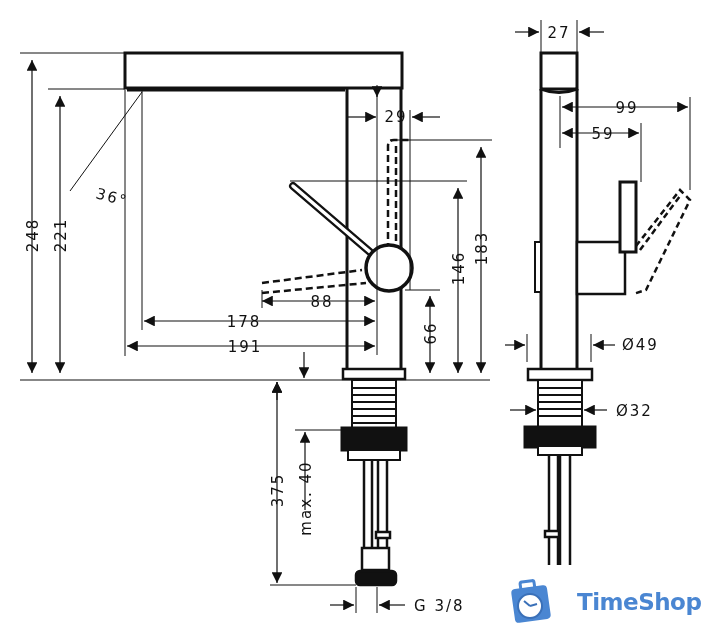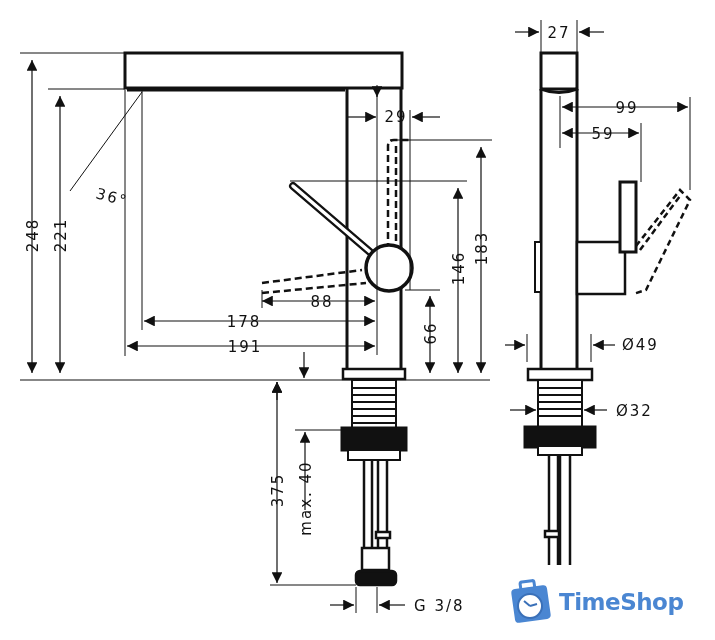--- a/index.html
+++ b/index.html
@@ -1,20 +1,20 @@
 <!DOCTYPE html>
 <html><head>
 <meta charset="utf-8">
 <style>
   html, body { margin: 0; padding: 0; background: #ffffff; }
   body { width: 715px; height: 640px; position: relative; overflow: hidden; font-family: "DejaVu Sans", sans-serif; }
   #drawing { position: absolute; left: 0; top: 0; }
   .dim { font-family: "DejaVu Sans", sans-serif; font-size: 15px; fill: #111; letter-spacing: 2px; }
   .logo { position: absolute; left: 505px; top: 578px; height: 48px; display: flex; align-items: center; }
-  .logo-text { font-family: "DejaVu Sans", sans-serif; font-weight: bold; font-size: 23px; color: #4a86d2; margin-left: 2px; letter-spacing: -0.5px; }
+  .logo-text { font-family: "DejaVu Sans", sans-serif; font-weight: bold; font-size: 23px; color: #4a86d2; margin-left: 20px; letter-spacing: -0.5px; }
 </style>
 </head>
 <body>
 
 <svg id="drawing" width="715" height="640" viewBox="0 0 715 640" xmlns="http://www.w3.org/2000/svg">
   <defs>
     <marker id="arr" viewBox="0 0 10 10" refX="10" refY="5" markerWidth="9" markerHeight="9" orient="auto-start-reverse">
       <path d="M0,0 L10,5 L0,10 z" fill="#111"></path>
     </marker>
   </defs>

